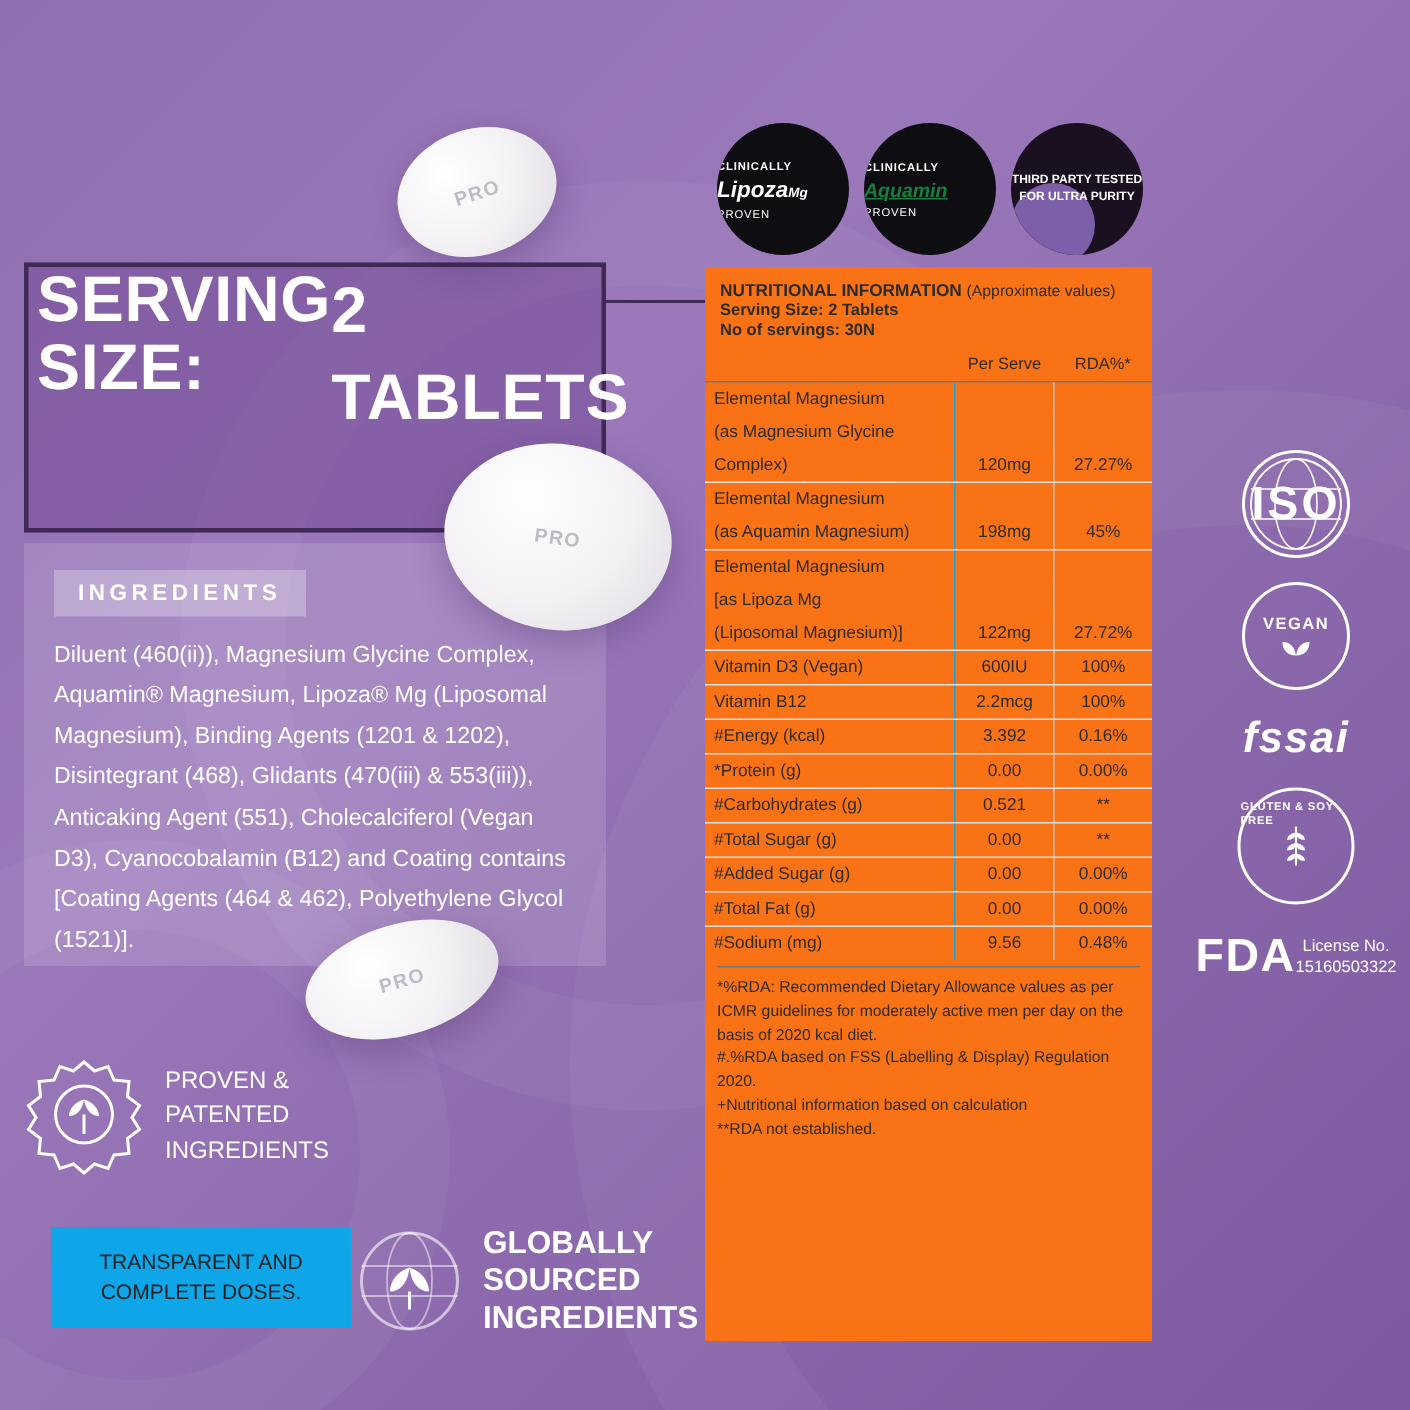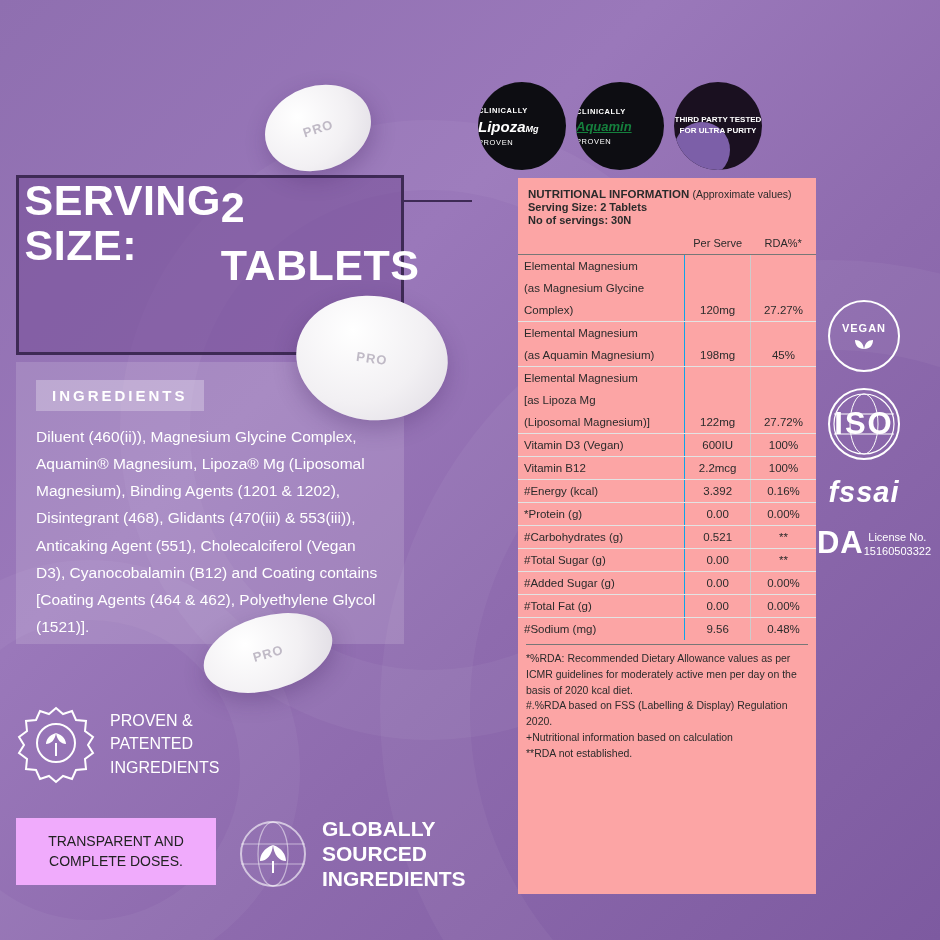--- a/index.html
+++ b/index.html
@@ -83,22 +83,22 @@
   .rbadge.purple { background:#1a1020; }
   .rbadge.purple .inner-circle {
     position:absolute; width:56px; height:56px; border-radius:50%;
     background:#7c5fa8; bottom:-8px;
   }
   .rbadge.purple .txt { position:relative; z-index:2; font-size:8px; font-weight:bold; line-height:1.35; }
 
   
   .nutri {
     position:absolute; left:470px; top:178px; width:298px; height:716px;
-    background:#fca5a5; color:#2b2b2b; z-index:6;
-    font-size: 11.5px; padding: 10px 0 0 0; margin-left: 48px;
+    background:#f97316; color:#2b2b2b; z-index:6;
+    font-size: 11.5px; padding: 10px 0 0 0;
   }
   .nutri-head { padding: 0 10px 6px 10px; }
   .nutri-title { font-size: 11.5px; font-weight: bold; display:inline; }
   .nutri-approx { font-size: 10.5px; }
   .nutri-sub { font-size: 11px; font-weight: bold; margin-top:1px; }
   table.nt { width:100%; border-collapse: collapse; }
   table.nt th, table.nt td { padding: 5px 6px; font-weight: normal; }
   table.nt th.c2, table.nt th.c3 { text-align:center; font-size:11px; }
   table.nt td.c1 { width: 56%; }
   table.nt td.c2, table.nt td.c3 { text-align:center; width:22%; }
@@ -127,22 +127,22 @@
   .cert-gsf .ring-text { position:absolute; top:6px; font-size:7.5px; font-weight:bold; letter-spacing:0.5px; }
   .cert-fda { font-size:31px; font-weight:bold; letter-spacing:1px; }
   .cert-lic { font-size:11px; text-align:center; line-height:1.3; margin-top:2px; }
 
   
   .proven {
     position:absolute; left:14px; top:702px; display:flex; align-items:center; gap:12px; z-index:5;
   }
   .proven-text { font-size:16px; line-height:1.45; }
   .transparent-box {
-    position:absolute; left:16px; top:818px; width:200px; padding:14px 10px;
-    background:#f0abfc; color:#222; font-size:14px; text-align:center; line-height:1.4; z-index:5;
+    position:absolute; left:34px; top:818px; width:200px; padding:14px 10px;
+    background:#0ea5e9; color:#222; font-size:14px; text-align:center; line-height:1.4; z-index:5;
   }
   .globally {
     position:absolute; left:236px; top:816px; display:flex; align-items:center; gap:12px; z-index:5;
   }
   .globally-text { font-size:21px; font-weight:bold; line-height:1.2; }
   .seal, .globe-ico { flex: 0 0 auto; }
 </style>
 </head>
 <body>
 
@@ -295,42 +295,53 @@
   </table>
   <div class="nutri-foot">
     <div>*%RDA: Recommended Dietary Allowance values as per ICMR guidelines for moderately active men per day on the basis of 2020 kcal diet.</div>
     <div>#.%RDA based on FSS (Labelling &amp; Display) Regulation 2020.</div>
     <div>+Nutritional information based on calculation</div>
     <div>**RDA not established.</div>
   </div>
 </div>
 
 <div class="certs">
-  <div class="cert">
-    <div class="cert-circle">
-      <span>VEGAN</span>
-      <svg width="26" height="16" viewBox="0 0 26 16">
-        <path d="M13 15 C7 15 4 11 4 6 C9 6 12 9 13 15 Z" fill="#fff"></path>
-        <path d="M13 15 C19 15 22 11 22 6 C17 6 14 9 13 15 Z" fill="#fff"></path>
-      </svg>
-    </div>
-  </div>
   <div class="cert">
     <div class="cert-circle" style="position:relative;">
       <svg width="72" height="72" viewBox="0 0 72 72" style="position:absolute;left:-2px;top:-2px;">
         <circle cx="36" cy="36" r="30" fill="none" stroke="#fff" stroke-width="1.2"></circle>
         <ellipse cx="36" cy="36" rx="14" ry="30" fill="none" stroke="#fff" stroke-width="1"></ellipse>
         <line x1="6" y1="26" x2="66" y2="26" stroke="#fff" stroke-width="1"></line>
         <line x1="6" y1="46" x2="66" y2="46" stroke="#fff" stroke-width="1"></line>
       </svg>
       <span class="cert-iso" style="position:relative;">ISO</span>
     </div>
   </div>
   <div class="cert">
+    <div class="cert-circle">
+      <span>VEGAN</span>
+      <svg width="26" height="16" viewBox="0 0 26 16">
+        <path d="M13 15 C7 15 4 11 4 6 C9 6 12 9 13 15 Z" fill="#fff"></path>
+        <path d="M13 15 C19 15 22 11 22 6 C17 6 14 9 13 15 Z" fill="#fff"></path>
+      </svg>
+    </div>
+  </div>
+  <div class="cert">
     <span class="cert-fssai">fssai</span>
+  </div>
+  <div class="cert">
+    <div class="cert-gsf">
+      <span class="ring-text">GLUTEN &amp; SOY FREE</span>
+      <svg width="34" height="34" viewBox="0 0 34 34">
+        <line x1="17" y1="4" x2="17" y2="30" stroke="#fff" stroke-width="1.4"></line>
+        <path d="M17 8 q-6 1 -6 5 q6 0 6 -5 Z M17 8 q6 1 6 5 q-6 0 -6 -5 Z
+                 M17 15 q-6 1 -6 5 q6 0 6 -5 Z M17 15 q6 1 6 5 q-6 0 -6 -5 Z
+                 M17 22 q-6 1 -6 5 q6 0 6 -5 Z M17 22 q6 1 6 5 q-6 0 -6 -5 Z" fill="#fff"></path>
+      </svg>
+    </div>
   </div>
   <div class="cert" style="flex-direction:row;">
     <span class="cert-fda">FDA</span>
     <span class="cert-lic" style="white-space:pre-line;">License No.
 15160503322</span>
   </div>
 </div>
 
 <div class="proven">
   <svg class="seal" width="84" height="84" viewBox="0 0 84 84">

